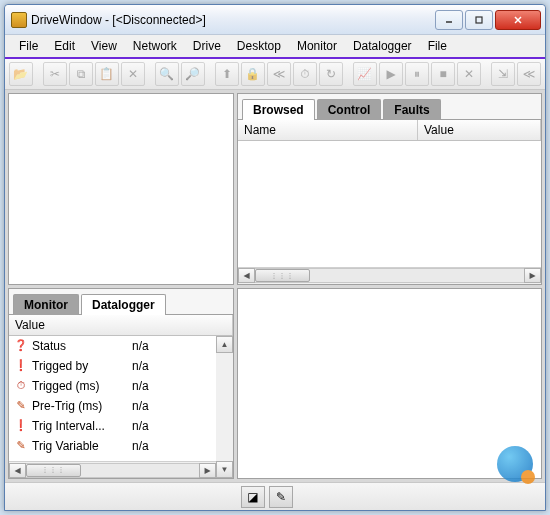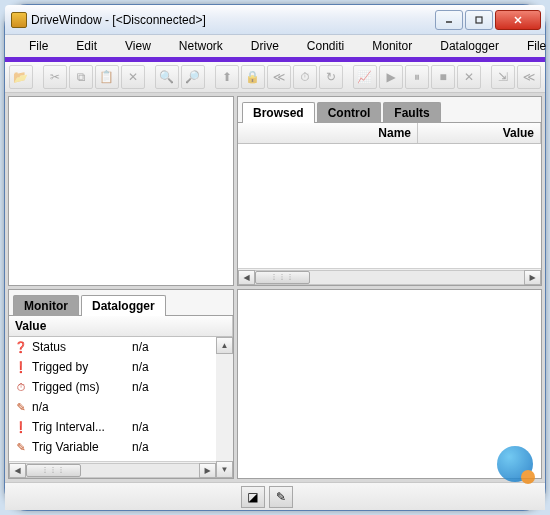--- a/index.html
+++ b/index.html
@@ -5,37 +5,37 @@
 * { box-sizing: border-box; margin: 0; padding: 0; font-family: 'Segoe UI', Tahoma, sans-serif; font-size: 12px; }
 body { background: #d0e0f0; padding: 4px; }
 .window { background: #f0f0f0; border: 1px solid #5a7fb0; border-radius: 4px 4px 0 0; width: 542px; height: 507px; display: flex; flex-direction: column; box-shadow: 0 0 6px rgba(0,0,0,0.3); }
 .titlebar { background: linear-gradient(#fdfdfe, #e8eef7 45%, #d5e2f2); height: 30px; display: flex; align-items: center; padding: 0 4px 0 6px; border-bottom: 1px solid #bcc8d8; border-radius: 4px 4px 0 0; }
 .titlebar-icon { width: 16px; height: 16px; margin-right: 4px; background: linear-gradient(#f0c040, #d09020); border: 1px solid #806010; border-radius: 2px; display: inline-block; }
 .title-text { flex: 1; color: #000; }
 .winbtns { display: flex; gap: 2px; }
 .winbtn { width: 28px; height: 20px; border: 1px solid #8aa0c0; border-radius: 3px; display: flex; align-items: center; justify-content: center; background: linear-gradient(#f4f8fc, #dde8f5); }
 .winbtn.close { background: linear-gradient(#f08070, #d03020); border-color: #a02010; color: #fff; width: 46px; }
 .winbtn svg { width: 10px; height: 10px; }
-.menubar { background: #f0f0f0; padding: 2px 16px; display: flex; gap: 12px; border-bottom: 5px solid #6d28d9; }
+.menubar { background: #f0f0f0; padding: 2px 6px; display: flex; gap: 0; border-bottom: 2px solid #6d28d9; }
 .menuitem { padding: 2px 8px; cursor: default; }
 .toolbar { background: linear-gradient(#fafafa, #e6e6e6); padding: 3px 4px; display: flex; gap: 2px; border-bottom: 1px solid #c8c8c8; }
 .tbtn { width: 24px; height: 24px; border: 1px solid #b8b8b8; border-radius: 2px; background: linear-gradient(#fafafa, #e4e4e4); display: flex; align-items: center; justify-content: center; color: #707070; }
 .tbtn.disabled { opacity: 0.55; }
 .tsep { width: 6px; }
 .main { flex: 1; display: grid; grid-template-columns: 226px 1fr; grid-template-rows: 1fr 1fr; gap: 3px; padding: 3px; background: #d8d8d8; overflow: hidden; }
 .panel { background: #fff; border: 1px solid #a0a0a0; display: flex; flex-direction: column; overflow: hidden; }
 .panel.topleft { grid-column: 1; grid-row: 1; }
-.panel.topright { grid-column: 2; grid-row: 1; text-align: right; }
+.panel.topright { grid-column: 2; grid-row: 1; }
 .panel.botleft { grid-column: 1; grid-row: 2; }
 .panel.botright { grid-column: 2; grid-row: 2; }
 .tabs { display: flex; padding: 4px 4px 0 4px; background: #f6f6f6; border-bottom: 1px solid #a0a0a0; }
 .tab { padding: 3px 10px; border: 1px solid #a0a0a0; border-bottom: none; background: #a3a3a3; margin-right: 2px; border-radius: 2px 2px 0 0; cursor: default; position: relative; top: 1px; font-weight: bold; }
 .tab.active { background: #fff; font-weight: bold; z-index: 2; }
 .listhdr { display: flex; border-bottom: 1px solid #c0c0c0; background: linear-gradient(#fdfdfd, #eaeaea); }
-.listhdr > div { padding: 3px 6px; border-right: 1px solid #c8c8c8; font-weight: bold; }
+.listhdr > div { padding: 3px 6px; border-right: 1px solid #c8c8c8; font-weight: normal; }
 .listbody { flex: 1; overflow: auto; }
 .listrow { display: flex; padding: 2px 4px; align-items: center; }
 .rowicon { width: 16px; height: 16px; margin-right: 3px; display: inline-flex; align-items: center; justify-content: center; font-size: 11px; }
 .hscroll { height: 17px; background: #f0f0f0; border-top: 1px solid #d0d0d0; display: flex; align-items: center; }
 .hscroll .arrow { width: 17px; height: 15px; background: linear-gradient(#fafafa,#e0e0e0); border: 1px solid #b0b0b0; display: flex; align-items: center; justify-content: center; font-size: 8px; color: #555; }
 .hscroll .track { flex: 1; height: 15px; background: #eaeaea; border-top: 1px solid #c8c8c8; border-bottom: 1px solid #c8c8c8; position: relative; }
 .hscroll .thumb { position: absolute; left: 0; top: 0; height: 13px; width: 55px; background: linear-gradient(#f4f4f4,#d8d8d8); border: 1px solid #a8a8a8; border-radius: 2px; display: flex; align-items: center; justify-content: center; font-size: 7px; color: #888; letter-spacing: 1px; }
 .vscroll { width: 17px; background: #f0f0f0; display: flex; flex-direction: column; }
 .vscroll .arrow { height: 17px; background: linear-gradient(#fafafa,#e0e0e0); border: 1px solid #b0b0b0; display: flex; align-items: center; justify-content: center; font-size: 8px; color: #555; }
 .auxbar { height: 28px; background: linear-gradient(#f6f6f6,#e6e6e6); border-top: 1px solid #c8c8c8; display: flex; align-items: center; padding: 0 6px; gap: 4px; }
@@ -49,21 +49,21 @@
 .colset { flex: 0 0 100px; }
 .colval { flex: 1; }
 .colname { flex: 0 0 180px; }
 .colvalue { flex: 1; }
 .panel .content { flex: 1; display: flex; }
 .panel .content .listarea { flex: 1; display: flex; flex-direction: column; }
 </style>
 </head>
 <body>
 
-<div class="window" style="position:relative;border-radius:23px;">
+<div class="window" style="position:relative;">
   <div class="titlebar">
     <span class="titlebar-icon"></span>
     <span class="title-text">DriveWindow - [&lt;Disconnected&gt;]</span>
     <div class="winbtns">
       <div class="winbtn">
           <svg viewBox="0 0 10 10">
             <line x1="2" y1="7" x2="8" y2="7" stroke="#333" stroke-width="1.5"></line>
           </svg>
         </div>
       <div class="winbtn">
@@ -79,21 +79,21 @@
         </div>
     </div>
   </div>
 
   <div class="menubar">
     <span class="menuitem">File</span>
     <span class="menuitem">Edit</span>
     <span class="menuitem">View</span>
     <span class="menuitem">Network</span>
     <span class="menuitem">Drive</span>
-    <span class="menuitem">Conditi</span>
+    <span class="menuitem">Desktop</span>
     <span class="menuitem">Monitor</span>
     <span class="menuitem">Datalogger</span>
     <span class="menuitem">File</span>
   </div>
 
   <div class="toolbar">
     <div class="tbtn disabled">📂</div>
     <div class="tsep"></div>
     <div class="tbtn disabled">✂</div>
     <div class="tbtn disabled">⧉</div>
@@ -167,20 +167,21 @@
     <span class="colset">Trigged by</span>
     <span class="colval">n/a</span>
               </div>
               <div class="listrow">
                 <span class="rowicon" style="color:#c04030">⏱</span>
     <span class="colset">Trigged (ms)</span>
     <span class="colval">n/a</span>
               </div>
               <div class="listrow">
                 <span class="rowicon" style="color:#c05020">✎</span>
+    <span class="colset">Pre-Trig (ms)</span>
     <span class="colval">n/a</span>
               </div>
               <div class="listrow">
                 <span class="rowicon" style="color:#d02020">❗</span>
     <span class="colset">Trig Interval...</span>
     <span class="colval">n/a</span>
               </div>
               <div class="listrow">
                 <span class="rowicon" style="color:#c05020">✎</span>
     <span class="colset">Trig Variable</span>

